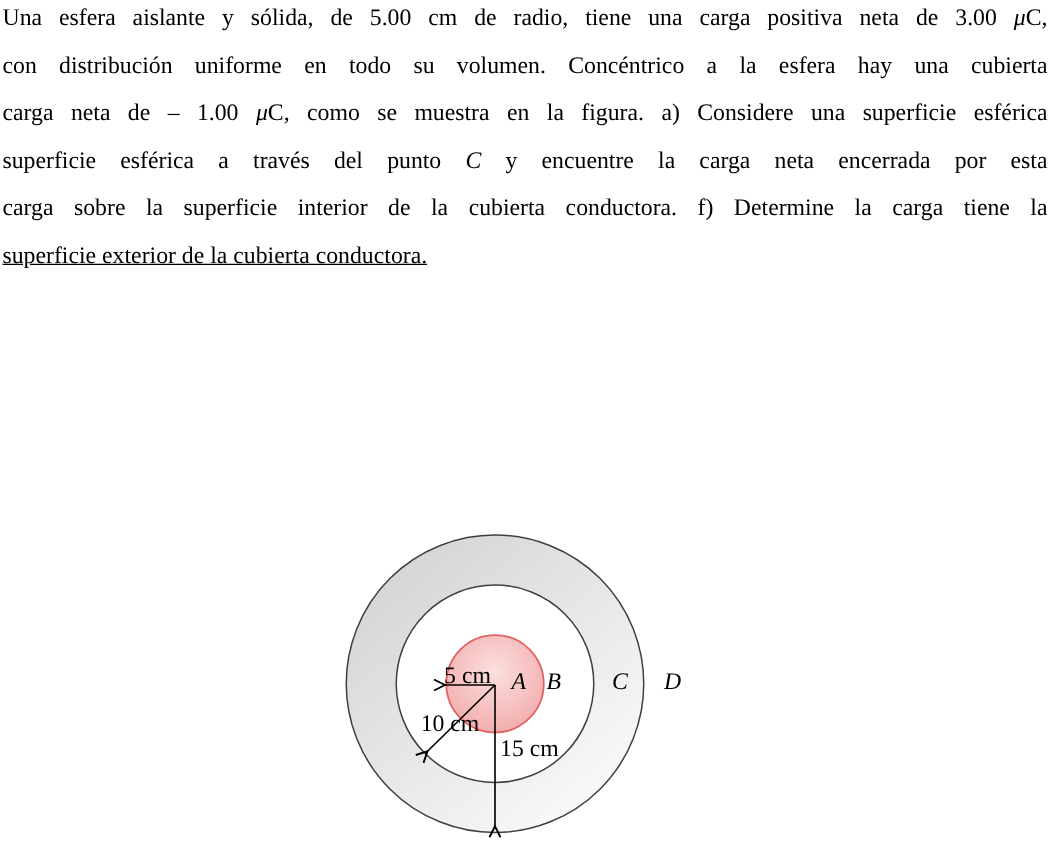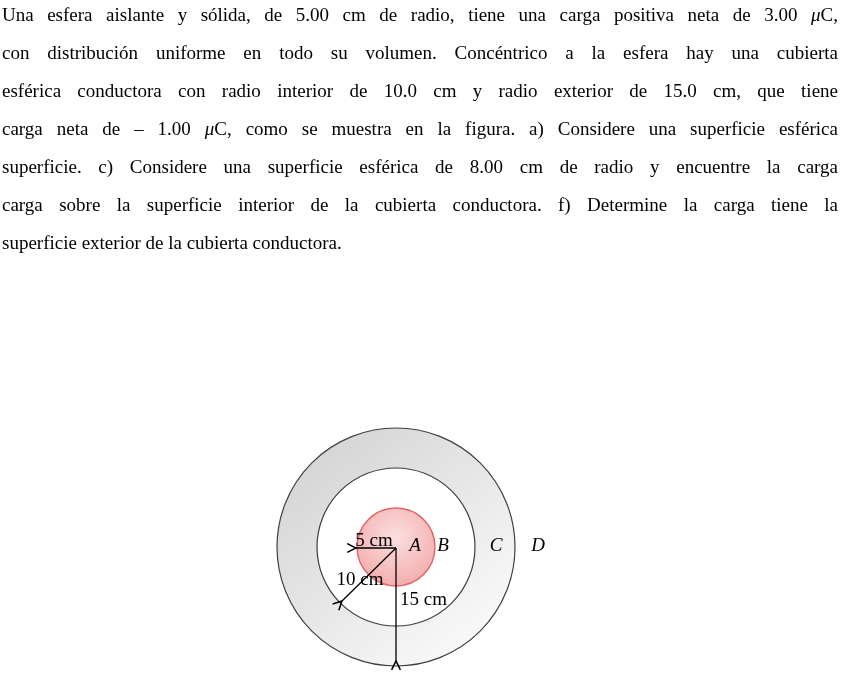--- a/index.html
+++ b/index.html
@@ -23,20 +23,21 @@
   }
   .line {
     font-size: 19px;
     line-height: 38px;
     text-align: justify;
     text-align-last: justify;
     color: #000;
   }
   .line.last {
     text-align-last: left;
+    text-decoration: underline;
   }
   .italic {
     font-style: italic;
   }
   #figure-svg {
     position: absolute;
     left: 0;
     top: 420px;
   }
   #figure-svg text {
@@ -54,23 +55,22 @@
   .ring { stroke: var(--circle-stroke, #3f3f3f); stroke-width: 1.2; }
   .sphere { stroke: var(--sphere-stroke, #e06666); stroke-width: 1.4; }
   .arrow-line { stroke: var(--arrow, #000); stroke-width: 1.3; }
 </style>
 </head>
 <body>
 
 <div id="problem-text">
     <div class="line"><span>Una esfera aislante y sólida, de 5.00 cm de radio, tiene una carga positiva neta de 3.00 </span><span class="italic">μ</span><span>C,</span></div>
     <div class="line"><span>con distribución uniforme en todo su volumen. Concéntrico a la esfera hay una cubierta</span></div>
-    <div class="line"><span>esférica conductora con radio interior de 10.0 cm y radio exterior de 15.0 cm, que tiene</span></div>
     <div class="line"><span>carga neta de – 1.00 </span><span class="italic">μ</span><span>C, como se muestra en la figura. a) Considere una superficie esférica</span></div>
-    <div class="line"><span>superficie. c) Considere una superficie esférica de 8.00 cm de radio y encuentre la carga</span></div>
+    <div class="line"><span>superficie esférica a través del punto </span><span class="italic">C</span><span> y encuentre la carga neta encerrada por esta</span></div>
     <div class="line"><span>carga sobre la superficie interior de la cubierta conductora. f) Determine la carga tiene la</span></div>
     <div class="line last"><span>superficie exterior de la cubierta conductora.</span></div>
   </div>
 
 <svg id="figure-svg" width="842" height="263" viewBox="0 0 842 263" xmlns="http://www.w3.org/2000/svg">
   <defs>
     <linearGradient id="shellGrad" x1="0%" y1="0%" x2="85%" y2="100%">
       <stop offset="0" class="stop-shell-dark"></stop>
       <stop offset="1" class="stop-shell-light"></stop>
     </linearGradient>

